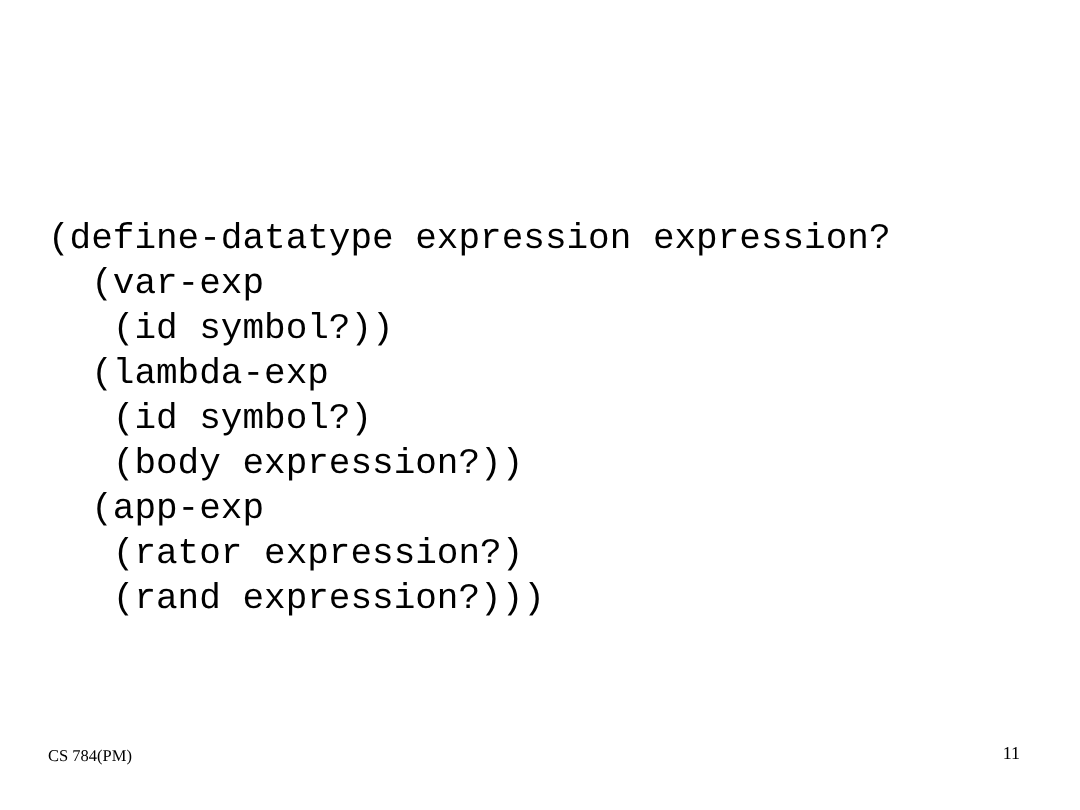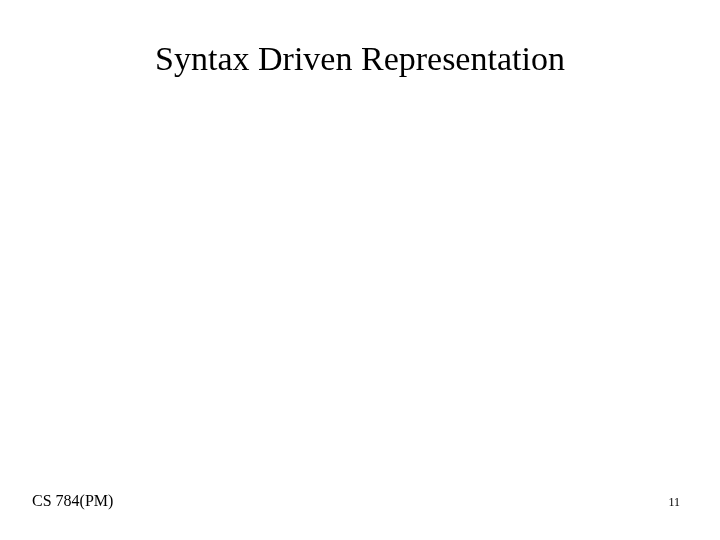--- a/index.html
+++ b/index.html
@@ -33,29 +33,37 @@
     left: 32px;
     white-space: pre;
     font-family: "Courier New", Courier, monospace;
     font-size: 24px;
     line-height: 1.25;
   }
   .footer-left {
     position: absolute;
     bottom: 30px;
     left: 32px;
-    font-size: 16px;
+    font-size: 11px;
   }
   .footer-right {
     position: absolute;
     bottom: 30px;
     right: 40px;
     font-size: 12px;
   }
 </style>
 </head>
 <body>
 
 <div class="slide">
-  <div class="title">Syntax Driven Representation</div>
+  <div class="code">(define-datatype expression expression?
+  (var-exp
+   (id symbol?))
+  (lambda-exp
+   (id symbol?)
+   (body expression?))
+  (app-exp
+   (rator expression?)
+   (rand expression?)))</div>
   <div class="footer-left">CS 784(PM)</div>
   <div class="footer-right">11</div>
 </div>
 
 </body></html>

